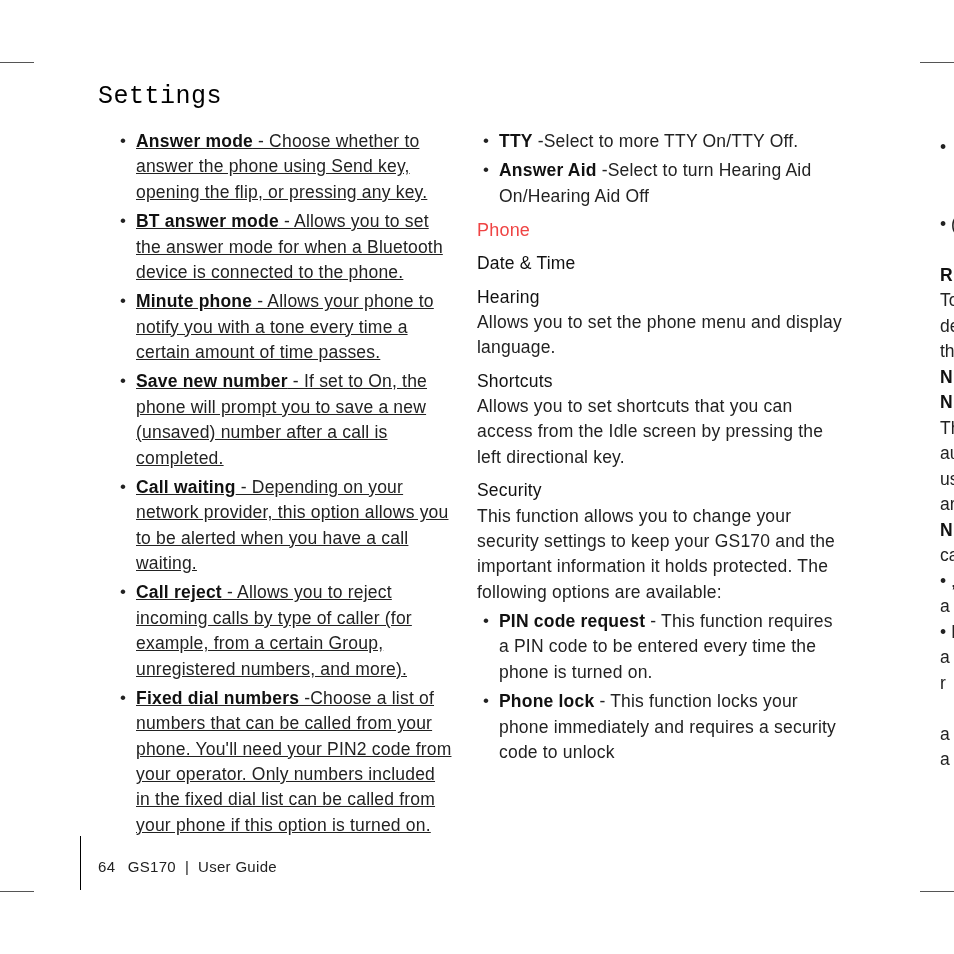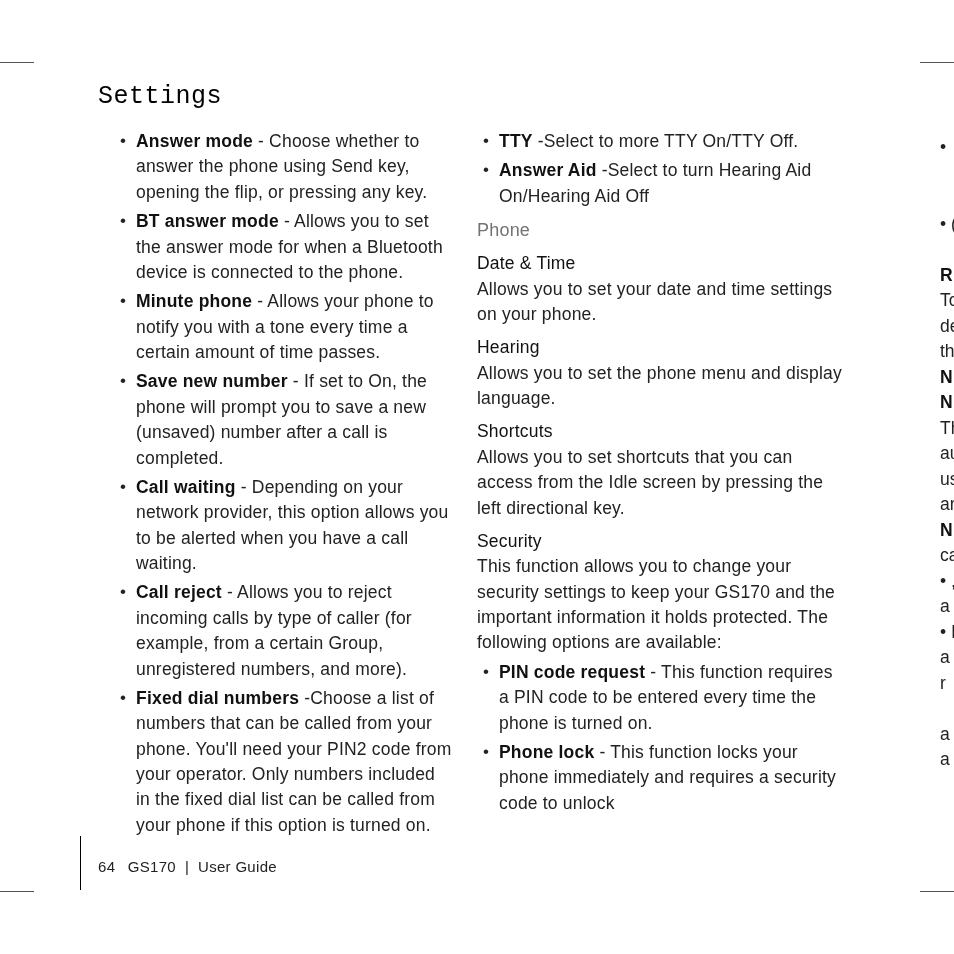--- a/index.html
+++ b/index.html
@@ -64,38 +64,39 @@
     gap: 24px;
   }
   .col {
     width: 355px;
     font-size: 17.5px;
     line-height: 1.45;
     letter-spacing: 0.2px;
   }
   .col-left {
     padding-left: 16px;
+    text-decoration: underline;
   }
   .col-right {
     width: 365px;
   }
   .item {
     position: relative;
     padding-left: 22px;
     margin-bottom: 4px;
   }
   .item::before {
     content: "•";
     position: absolute;
     left: 6px;
     top: 0;
     font-size: 17px;
   }
   .b { font-weight: 600; color:#111;}
-  .sec-h { font-weight: 500; font-size: 18px; margin-top: 8px; margin-bottom: 2px; color:#737373;}
+  .sec-h { font-weight: 500; font-size: 18px; margin-top: 8px; margin-bottom: 2px; color:#ef4444;}
   .sec-h-sm { font-weight: 400; font-size: 17.5px; margin-top: 8px; color:#111;}
   .para { margin-bottom: 4px; }
   .footer {
     position: absolute;
     left: 98px;
     top: 858px;
     font-size: 15px;
     color: #222;
     letter-spacing: 0.3px;
   }
@@ -148,21 +149,20 @@
 
     <div class="col col-right">
       <div id="right-top">
           <div class="item"><span class="b">TTY</span><span> -Select to more TTY On/TTY Off.</span></div>
           <div class="item"><span class="b">Answer Aid</span><span> -Select to turn Hearing Aid On/Hearing Aid Off</span></div>
         </div>
 
       <div class="sec-h">Phone</div>
 
       <div class="sec-h-sm">Date &amp; Time</div>
-      <div class="para">Allows you to set your date and time settings on your phone.</div>
 
       <div class="sec-h-sm">Hearing</div>
       <div class="para">Allows you to set the phone menu and display language.</div>
 
       <div class="sec-h-sm">Shortcuts</div>
       <div class="para">Allows you to set shortcuts that you can access from the Idle screen by pressing the left directional key.</div>
 
       <div class="sec-h-sm">Security</div>
       <div class="para">This function allows you to change your security settings to keep your GS170 and the important information it holds protected. The following options are available:</div>
 

